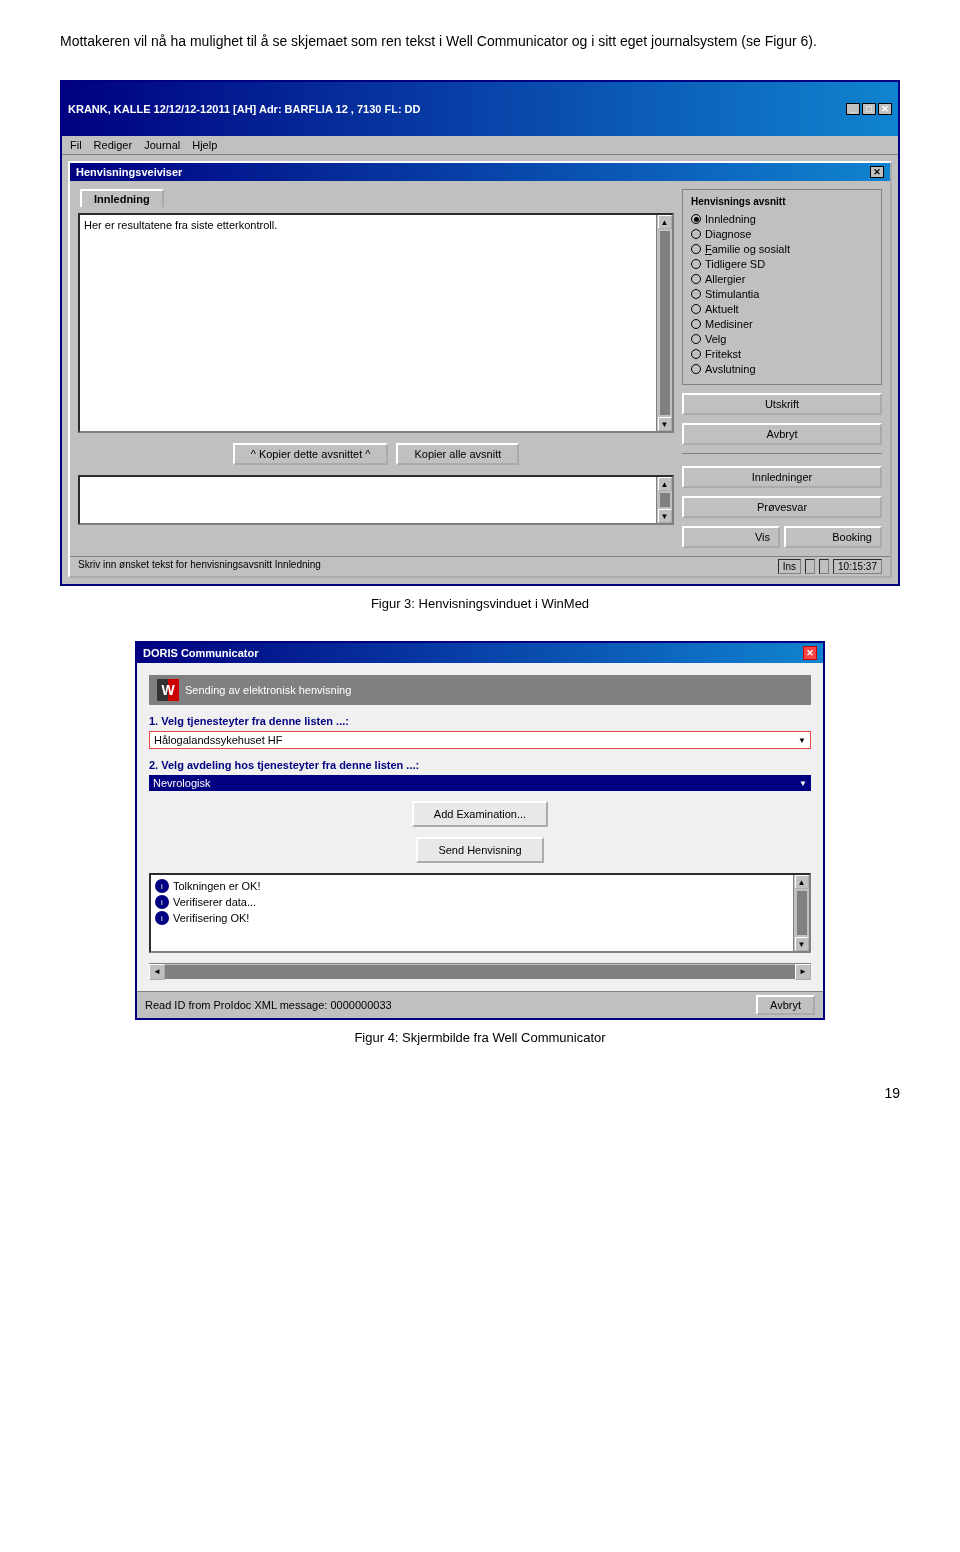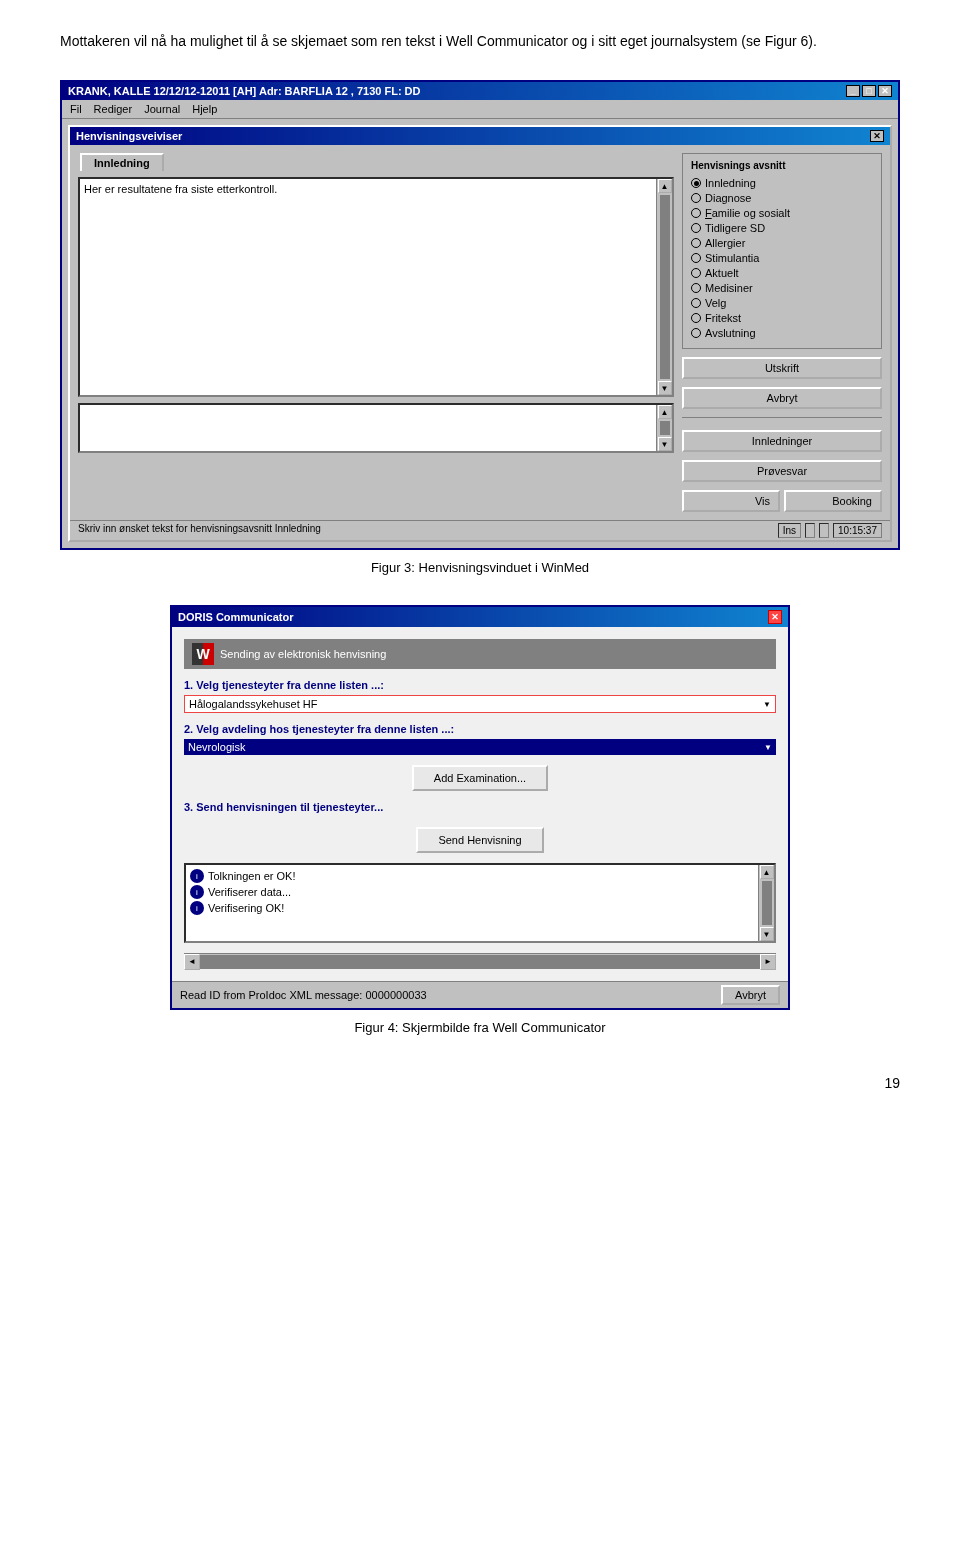--- a/index.html
+++ b/index.html
@@ -36,21 +36,21 @@
       margin: 0 auto 8px auto;
       font-family: 'Arial', sans-serif;
       font-size: 11px;
     }
 
     .winmed-titlebar {
       background: linear-gradient(to right, #000080, #1084d0);
       color: white;
       font-size: 11px;
       font-weight: bold;
-      padding: 3px 6px;
+      padding: 21px 6px;
       display: flex;
       justify-content: space-between;
       align-items: center;
     }
 
     .winmed-titlebar-buttons {
       display: flex;
       gap: 2px;
     }
 
@@ -316,21 +316,21 @@
       border: 1px inset #808080;
       padding: 1px 4px;
       font-size: 10px;
       background: #c0c0c0;
     }
 
     
     .doris-window {
       border: 2px solid #000080;
       background: #f0f0f0;
-      width: 620px;
+      width: 690px;
       margin: 20px auto 8px auto;
       font-family: Arial, sans-serif;
       font-size: 11px;
     }
 
     .doris-titlebar {
       background: linear-gradient(to right, #000080, #1084d0);
       color: white;
       font-size: 11px;
       font-weight: bold;
@@ -561,20 +561,24 @@
 
         <div class="text-area-box">
           <div style="padding-right: 18px;">Her er resultatene fra siste etterkontroll.</div>
           <div class="text-area-scrollbar">
             <div class="scrollbar-arrow">▲</div>
             <div class="scrollbar-thumb"></div>
             <div class="scrollbar-arrow">▼</div>
           </div>
         </div>
 
+        <div class="button-row">
+          <button class="win-button">^ Kopier dette avsnittet ^</button>
+          <button class="win-button">Kopier alle avsnitt</button>
+        </div>
 
         <div class="bottom-area">
           <div class="bottom-scrollbar">
             <div class="scrollbar-arrow">▲</div>
             <div style="flex:1; background:#808080; width:10px; margin:2px;"></div>
             <div class="scrollbar-arrow">▼</div>
           </div>
         </div>
       </div>
 
@@ -688,23 +692,20 @@
       <div class="doris-select-selected">
         <span>Nevrologisk</span>
         <span class="doris-select-arrow">▼</span>
       </div>
     </div>
 
     <div style="text-align:center;">
       <button class="doris-center-btn">Add Examination...</button>
     </div>
 
-    <div>
-      <div class="doris-section-label">3. Send henvisningen til tjenesteyter...</div>
-    </div>
 
     <div style="text-align:center;">
       <button class="doris-center-btn">Send Henvisning</button>
     </div>
 
     <div class="doris-log-area">
       <div style="padding-right: 18px;">
         <div class="doris-log-entry">
           <div class="doris-log-icon">i</div>
           <span>Tolkningen er OK!</span>

